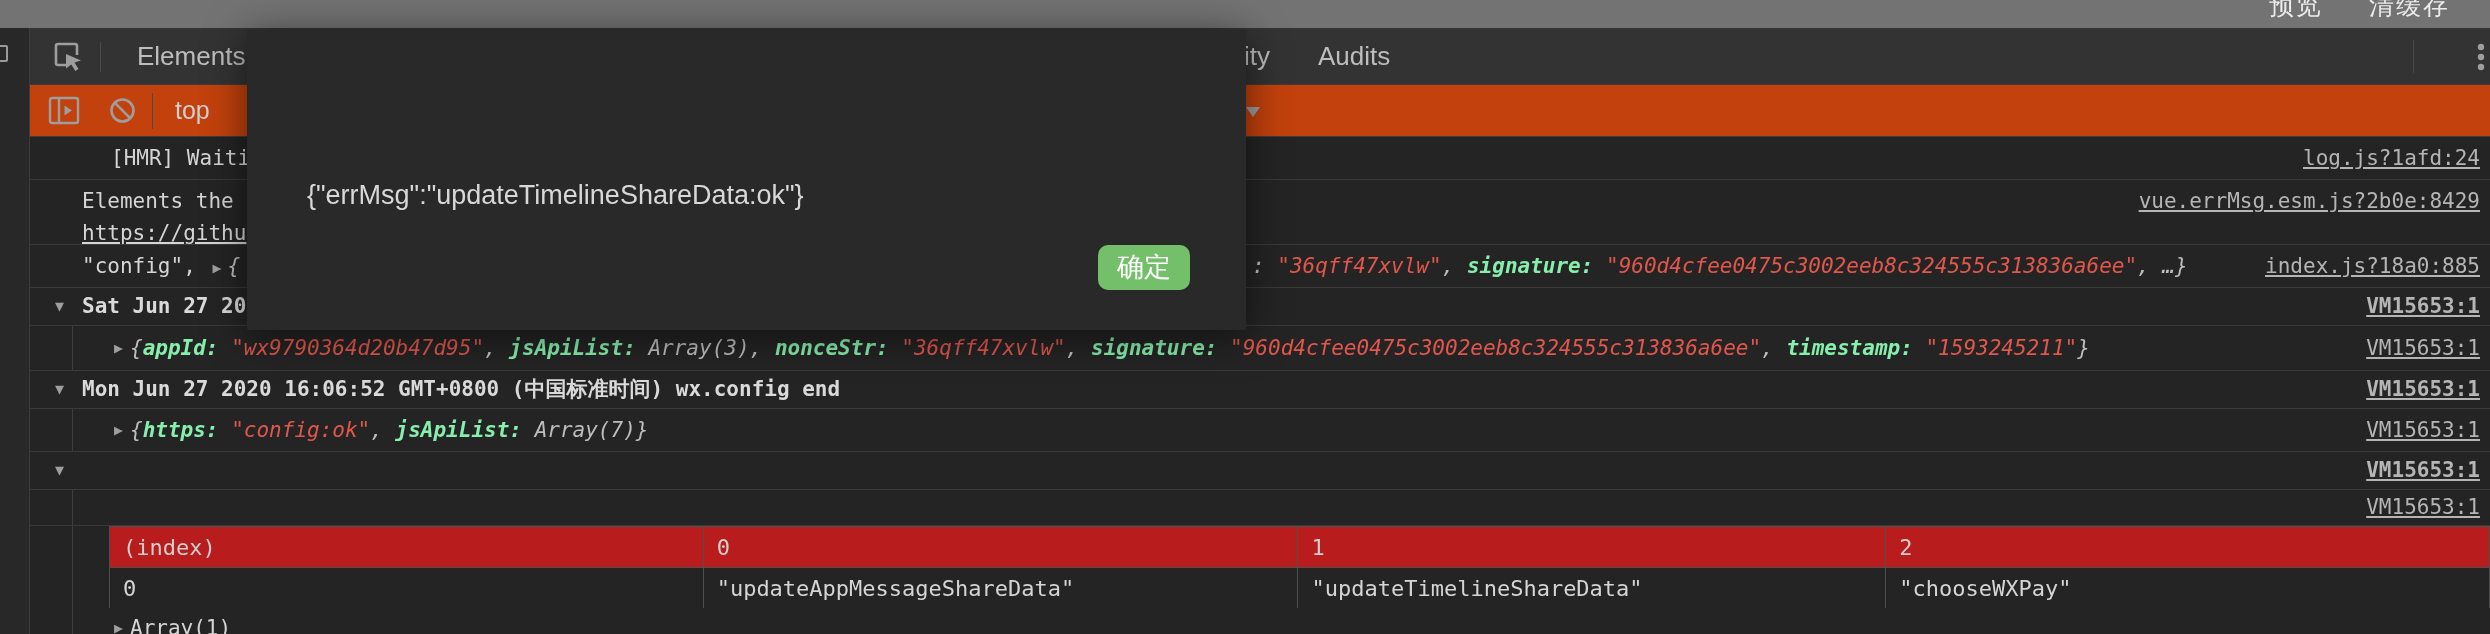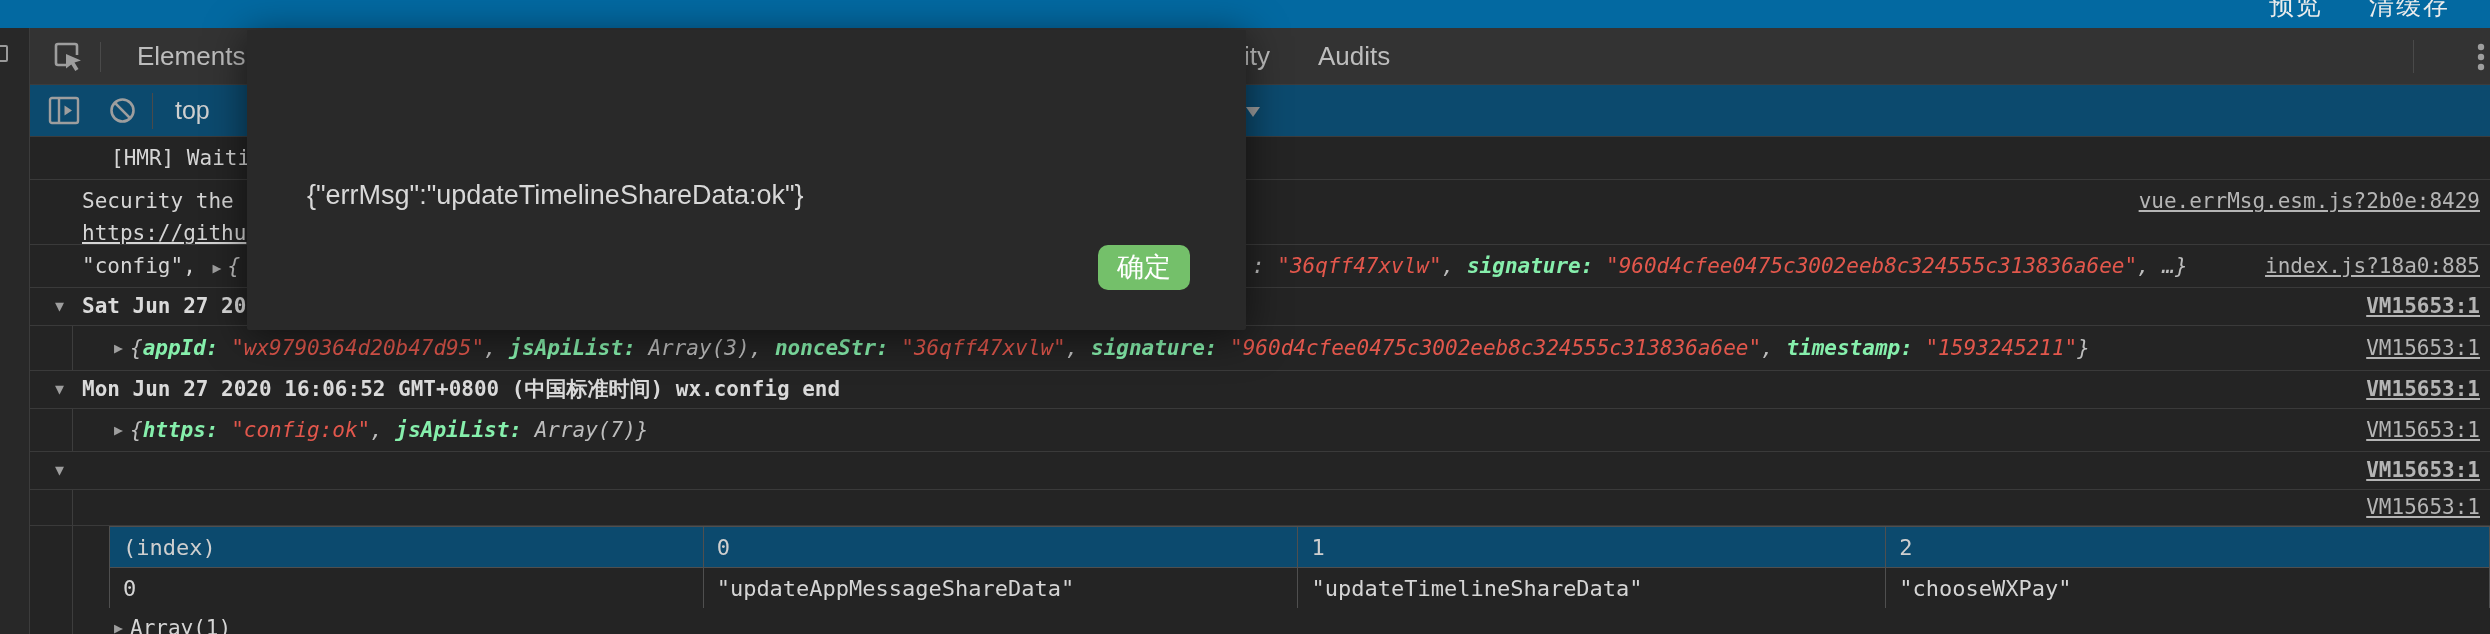--- a/index.html
+++ b/index.html
@@ -1,21 +1,21 @@
 <!DOCTYPE html>
 <html><head>
 <meta charset="utf-8">
 <style>
   * { margin:0; padding:0; box-sizing:border-box; }
   html,body { width:2490px; height:634px; overflow:hidden; background:#242424;
               font-family:"DejaVu Sans Mono","Liberation Mono",monospace; }
 
   
   .page-topbar { position:absolute; left:0; top:0; width:2490px; height:40px;
-                 background:#0369a1; overflow:hidden; z-index:1; }
+                 background:#737373; overflow:hidden; z-index:1; }
   .page-topbar .tb-btn { position:absolute; top:-11px; font-size:25px; color:#ececec;
                  font-family:"Liberation Sans",sans-serif; letter-spacing:2px; }
   .btn-preview { right:167px; }
   .btn-clearcache { right:40px; }
 
   
   .left-strip { position:absolute; left:0; top:28px; width:30px; height:606px;
                 background:#282828; border-right:1px solid #3c3c3c; z-index:2; }
   .left-strip .sliver { position:absolute; left:-9px; top:17px; width:17px; height:17px;
                 border:2px solid #9a9a9a; border-radius:2px; }
@@ -25,21 +25,21 @@
             background:#333333; border-bottom:1px solid #3c3c3c; z-index:3;text-align:center; }
   .tab { position:absolute; top:0; height:56px; line-height:56px; font-size:26px;
          color:#bdbdbd; font-family:"Liberation Sans",sans-serif; }
   .tab-elements { left:107px; }
   .tab-security { right:1220px; }
   .tab-audits   { left:1288px; }
   .vdiv { position:absolute; width:1px; background:#4a4a4a; }
   .icon-svg { position:absolute; }
 
   .console-toolbar { position:absolute; left:30px; top:85px; width:2460px; height:52px;
-                     background:#0c4a6e; border-bottom:1px solid #3c3c3c; z-index:3; }
+                     background:#c2410c; border-bottom:1px solid #3c3c3c; z-index:3; }
   .frame-top { position:absolute; left:145px; top:0; height:52px; line-height:50px;
                font-size:25px; color:#cfcfcf; font-family:"Liberation Sans",sans-serif; }
   .dd-arrow { position:absolute; left:1216px; top:22px; width:0; height:0;
               border-left:7px solid transparent; border-right:7px solid transparent;
               border-top:10px solid #9e9e9e; }
 
   
   .console { position:absolute; left:30px; top:137px; width:2460px; height:497px;
              background:#242424; z-index:3; font-size:21px; color:#d5d5d5; }
   .crow { position:relative; width:100%; border-bottom:1px solid #3a3a3a; overflow:hidden; }
@@ -76,21 +76,21 @@
   .seg-n { color:#86efac; font-style:italic;font-weight:bold; }
   .seg-s { color:#e2574c; font-style:italic; }
   .seg-tri { color:#9e9e9e; font-size:15px; padding:0 6px 0 4px; font-style:normal; }
 
   
   .tbl-block { position:relative; height:82px; border-bottom:none; overflow:hidden; }
   .ctable { position:absolute; left:79px; top:0; width:2381px; border-collapse:collapse;
             font-size:22px; }
   .ctable th, .ctable td { border:1px solid #4f4f4f; text-align:left; font-weight:normal;
             padding:0 0 0 13px; white-space:nowrap; overflow:hidden; }
-  .ctable th { background:#0c4a6e; color:#cfcfcf; height:41px; }
+  .ctable th { background:#b91c1c; color:#cfcfcf; height:41px; }
   .ctable td { background:#242424; color:#d5d5d5; height:41px; }
   .ctable .c0 { width:594px; } .ctable .c1 { width:595px; }
   .ctable .c2 { width:588px; } .ctable .c3 { width:604px; }
   .td-str { color:#e2574c; }
 
   
   .modal { position:absolute; left:247px; top:30px; width:999px; height:300px;
            background:#292929; z-index:10; box-shadow:0 6px 40px rgba(0,0,0,.55);
            border-radius:2px; }
   .modal-msg { position:absolute; left:60px; top:150px; font-size:27px; color:#d8d8d8;
@@ -141,24 +141,25 @@
   </svg>
   <div class="vdiv" style="left:122px;top:8px;height:36px;"></div>
   <div class="frame-top">top</div>
   <div class="dd-arrow"></div>
 </div>
 
 <div class="console">
 
   <div class="crow r-hmr">
     <span class="msg">[HMR] Waiting</span>
+    <a class="src">log.js?1afd:24</a>
   </div>
 
   <div class="crow r-download">
-    <span class="l1">Security the </span>
+    <span class="l1">Elements the </span>
     <a class="l2 link-inline">https://githu</a>
     <a class="src">vue.errMsg.esm.js?2b0e:8429</a>
   </div>
 
   <div class="crow r-config">
     <span class="msg"><span class="seg-w">"config", </span><span class="seg-tri">▶</span><span class="seg-p">{</span></span>
     <span class="tail"><span class="seg-p">: </span><span class="seg-s">"36qff47xvlw"</span><span class="seg-p">, </span><span class="seg-n">signature: </span><span class="seg-s">"960d4cfee0475c3002eeb8c324555c313836a6ee"</span><span class="seg-p">, …}</span></span>
     <a class="src">index.js?18a0:885</a>
   </div>
 

